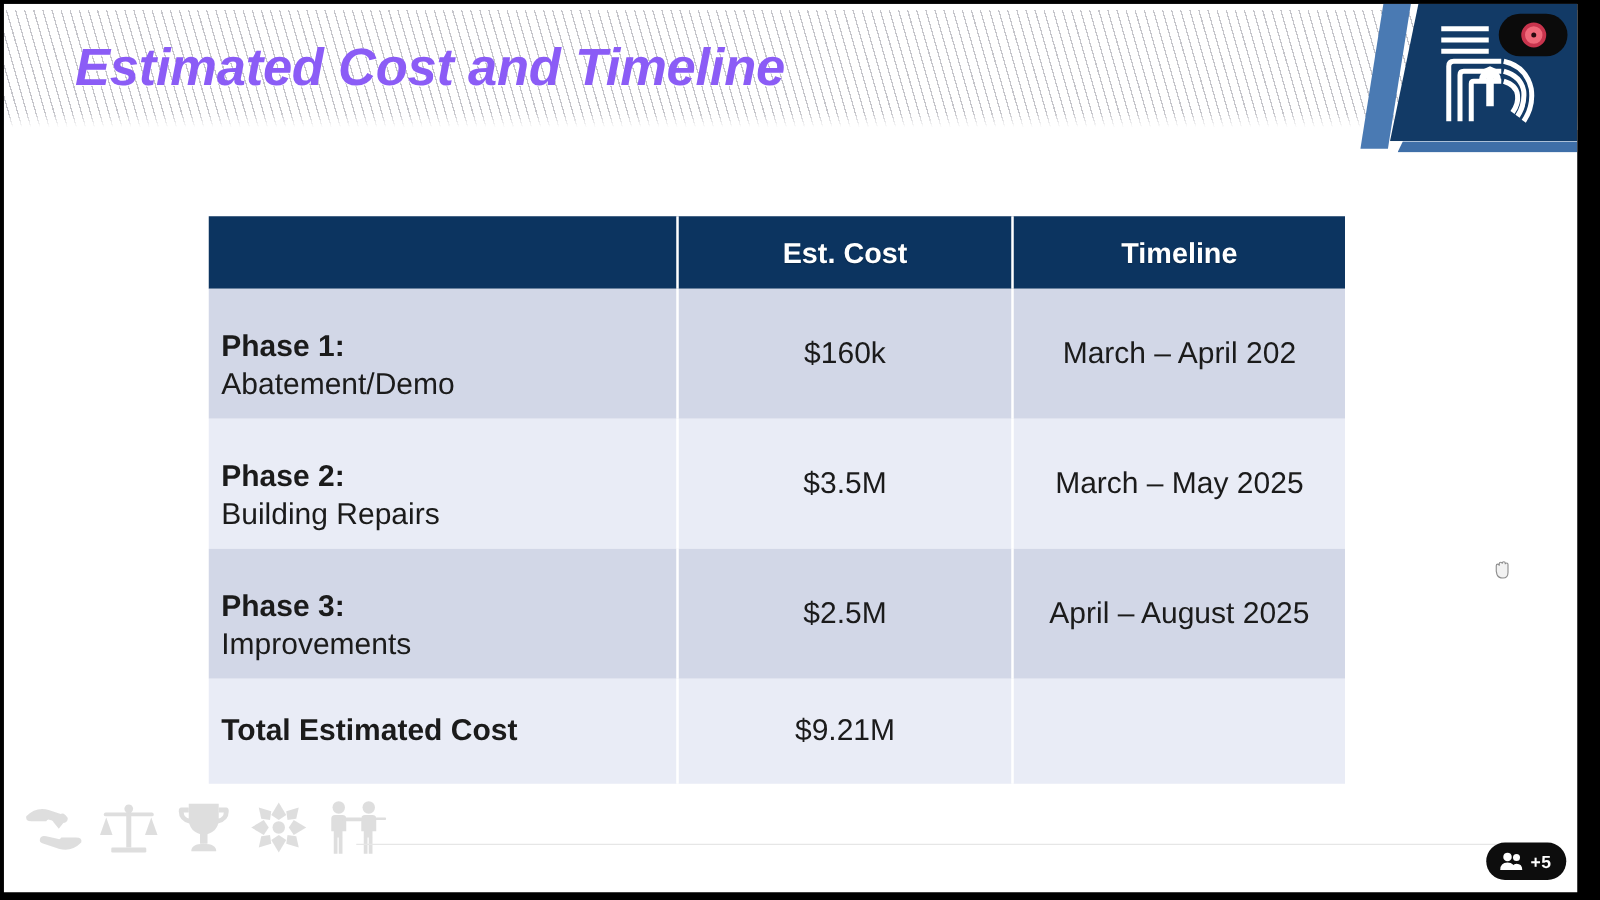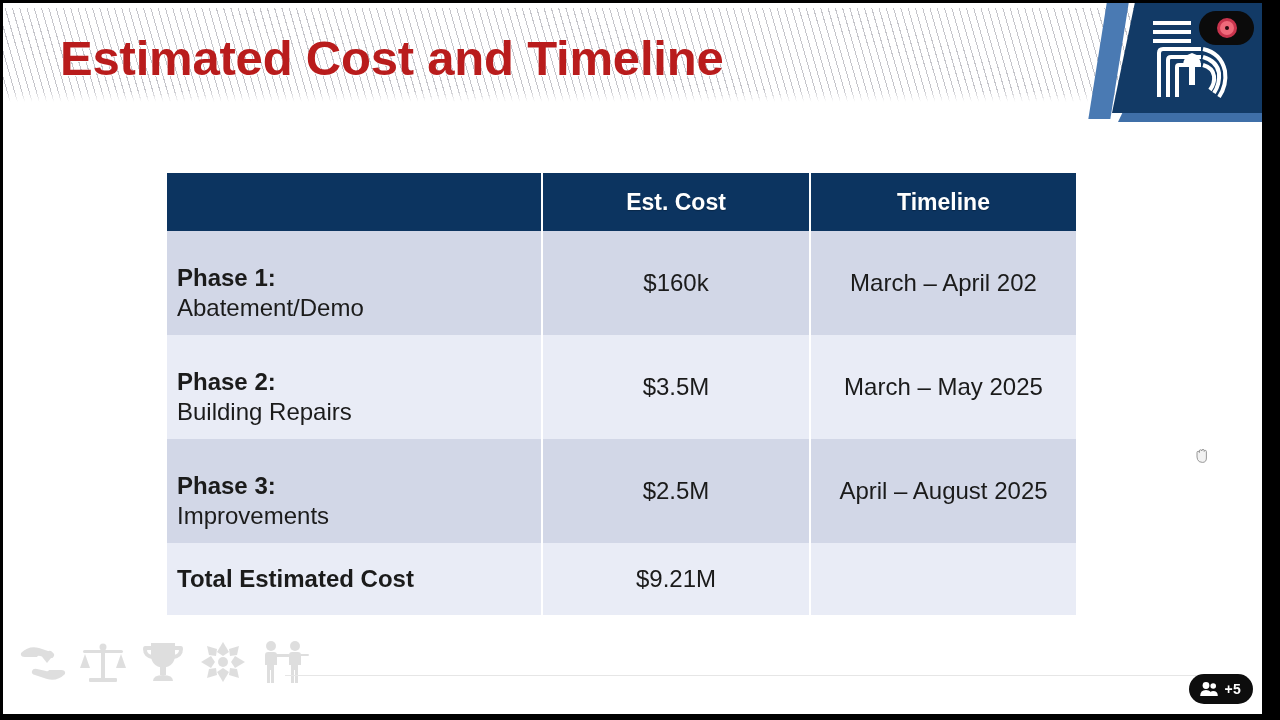--- a/index.html
+++ b/index.html
@@ -52,27 +52,28 @@
     position: absolute;
     left: 0; right: 0; bottom: 0;
     height: 14px;
     background: linear-gradient(to bottom, rgba(255,255,255,0), #ffffff 85%);
   }
 
   #slide-title {
     position: absolute;
     left: 57px;
     top: 27px;
-    font-size: 49px;
+    font-size: 42px;
     font-weight: bold;
     letter-spacing: -0.2px;
-    color: #b91c1c;
+    color: #8b5cf6;
     text-shadow: 0 1px 0 rgba(255,255,255,0.9);
     white-space: nowrap;
     z-index: 3;
+    font-style: italic;
   }
 
   
   #logo-block {
     position: absolute;
     right: 0px;
     top: -6px;
     width: 150px;
     height: 116px;
     z-index: 4;
@@ -167,21 +168,21 @@
     color: #1b1b1b;
     vertical-align: middle;
   }
   #cost-table td:first-child { border-left: none; }
   #cost-table td:last-child { border-right: none; }
 
   tr.shade-dark td { background: #d2d7e7; }
   tr.shade-light td { background: #e9ecf6; }
 
   tr.phase-row td { height: 104px; }
-  tr.total-row td { height: 72px; }
+  tr.total-row td { height: 84px; }
 
   td.label-cell { padding-left: 10px; text-align: left; line-height: 1.26; }
   td.center-cell { text-align: center; margin-left: 32px; }
   .phase-name { font-weight: bold; display: block; margin-top: 20px; }
   .phase-desc { font-weight: normal; display: block; }
   .total-label { font-weight: bold; }
 
   
   #icon-strip {
     position: absolute;

